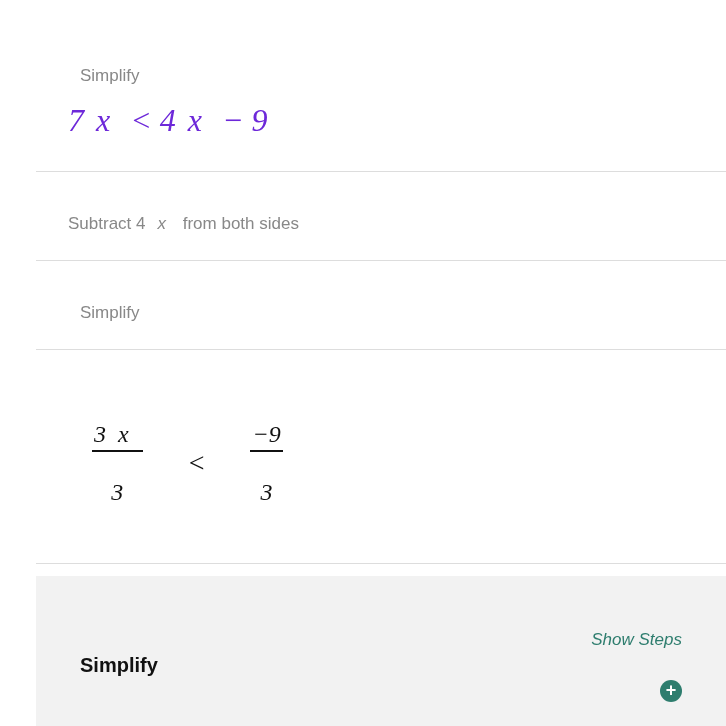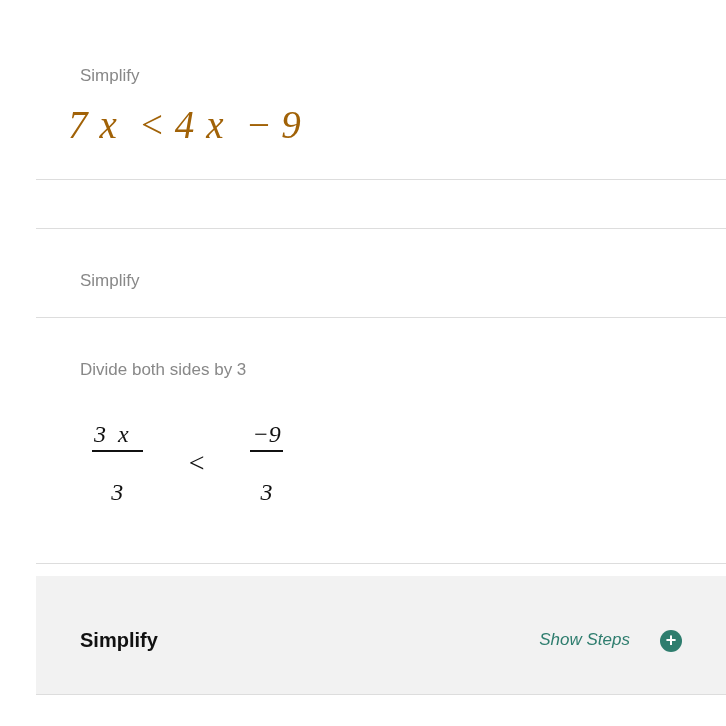--- a/index.html
+++ b/index.html
@@ -22,24 +22,24 @@
       color: #888;
       margin-bottom: 8px;
       font-style: normal;
     }
 
     .step-label em {
       font-style: italic;
     }
 
     .math-expr {
-      font-size: 39px;
+      font-size: 32px;
       font-family: 'Georgia', 'Times New Roman', serif;
       font-style: italic;
-      color: #a16207;
+      color: #6d28d9;
       padding: 4px 0 2px 0;
     }
 
     .fraction-expr {
       font-size: 28px;
       font-family: 'Georgia', 'Times New Roman', serif;
       color: #111;
       padding: 4px 0 2px 0;
       display: flex;
       align-items: center;
@@ -88,29 +88,30 @@
     }
 
     .highlighted-title {
       font-size: 20px;
       font-weight: 600;
       color: #111;
     }
 
     .show-steps-btn {
       display: flex;
-      align-items: flex-start;
+      align-items: flex-end;
       gap: 6px;
       font-size: 17px;
       font-style: italic;
       color: #2e7d6e;
       font-weight: 500;
       cursor: pointer;
       background: none;
       border: none;
+      flex-direction: column;
     }
 
     .show-steps-icon {
       width: 22px;
       height: 22px;
       background: #2e7d6e;
       border-radius: 50%;
       display: inline-flex;
       align-items: center;
       justify-content: center;
@@ -135,32 +136,32 @@
 <div class="step-block">
   <div class="step-label">
     <span>Simplify</span>
   </div>
   <div class="math-expr">
     7<em>x</em> &lt; 4<em>x</em> − 9
   </div>
 </div>
 
 <div class="step-block">
+  <div class="step-label">
+    Subtract 4<em>x</em> from both sides
+  </div>
 </div>
 
 <div class="step-block">
   <div class="step-label">
     <span>Simplify</span>
   </div>
 </div>
 
 <div class="step-block">
-  <div class="step-label">
-    <span>Divide both sides by 3</span>
-  </div>
   <div class="fraction-expr">
     <span class="frac">
       <span class="num">3<em>x</em></span>
       <span class="den">3</span>
     </span>
     <span class="op-symbol">&lt;</span>
     <span class="frac">
       <span class="num">−9</span>
       <span class="den">3</span>
     </span>

